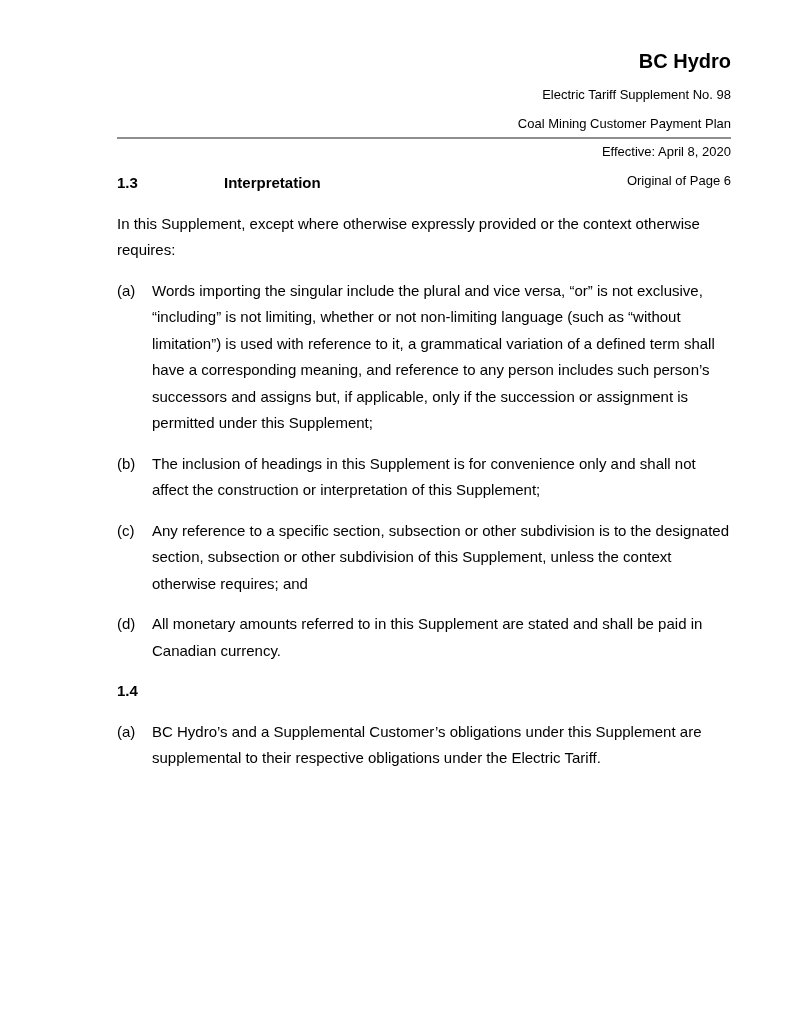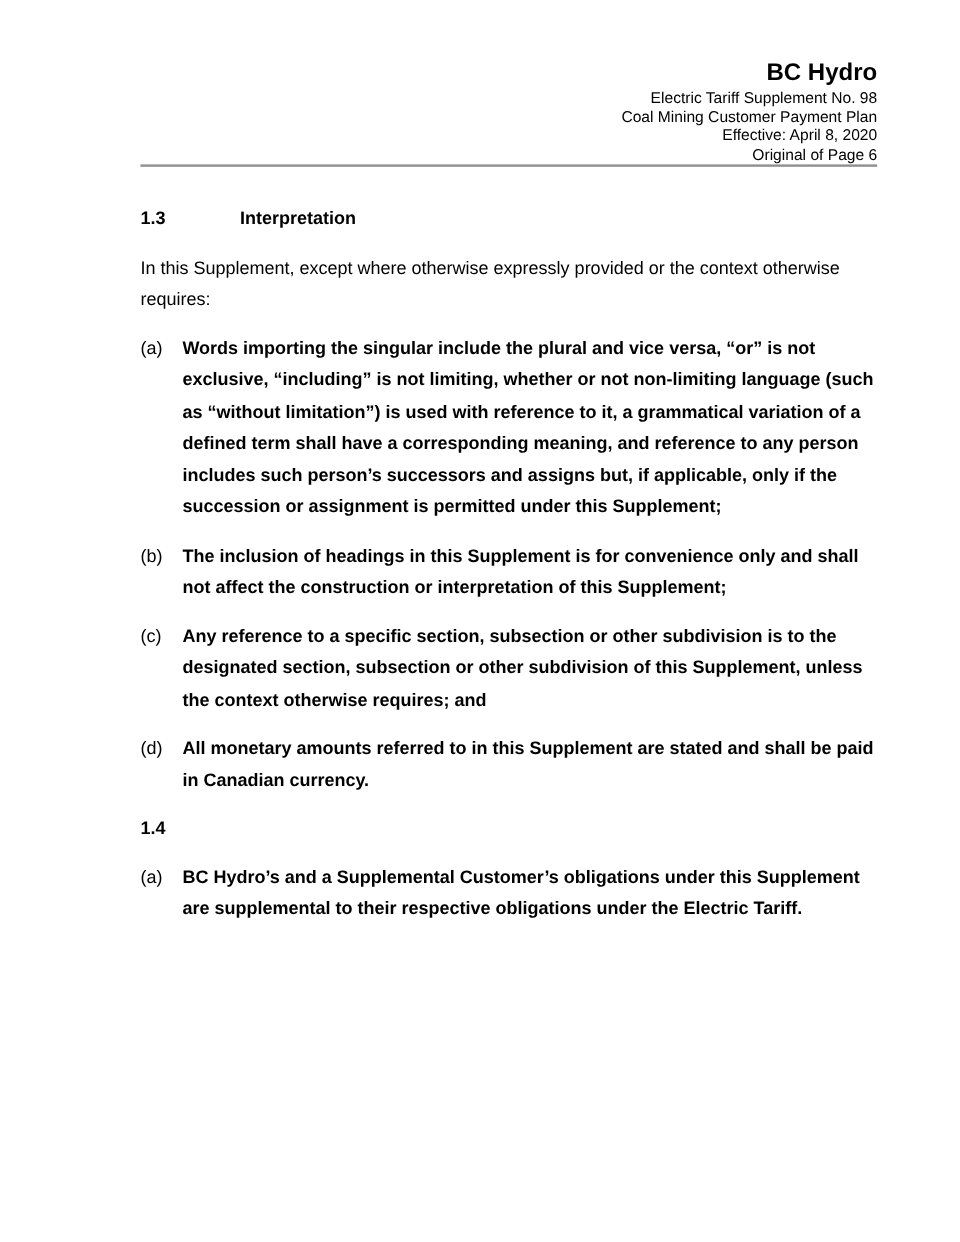--- a/index.html
+++ b/index.html
@@ -14,42 +14,42 @@
     overflow:hidden;
   }
 
   
   .header {
     position:absolute;
     top:49px; left:117px; right:69px;
     text-align:right;
   }
   .header-title { font-size:20px; font-weight:700; line-height:25px; }
-  .header-line  { font-size:13px; line-height:15.7px; }
+  .header-line  { font-size:13px; line-height:15.7px;margin-top:13px; }
 
   .rule-top {
     position:absolute;
     left:117px; right:69px; top:137px;
     border-top:2px solid #8f8f8f;
   }
 
   
   .content {
     position:absolute;
     left:117px; right:69px; top:170px;
     font-size:15px;
     line-height:26.5px;
   }
-  .section-heading { display:flex; font-weight:700; margin-bottom:14px; }
+  .section-heading { display:flex; font-weight:700; margin-bottom:14px;gap:24px; }
   .sec-num  { flex:0 0 83px; }
   .sec-title{ flex:1; }
   .para { margin-bottom:14px; }
   .list-item { display:flex; margin-bottom:14px; }
   .item-label { flex:0 0 35px; }
-  .item-text  { flex:1;font-weight:bold; }
+  .item-text  { flex:1; }
 
   
   .rule-bottom {
     position:absolute;
     left:117px; right:69px; top:909px;
     border-top:2px solid #5f5f5f;
   }
   .footer-row {
     position:absolute;
     left:117px; width:252px;

